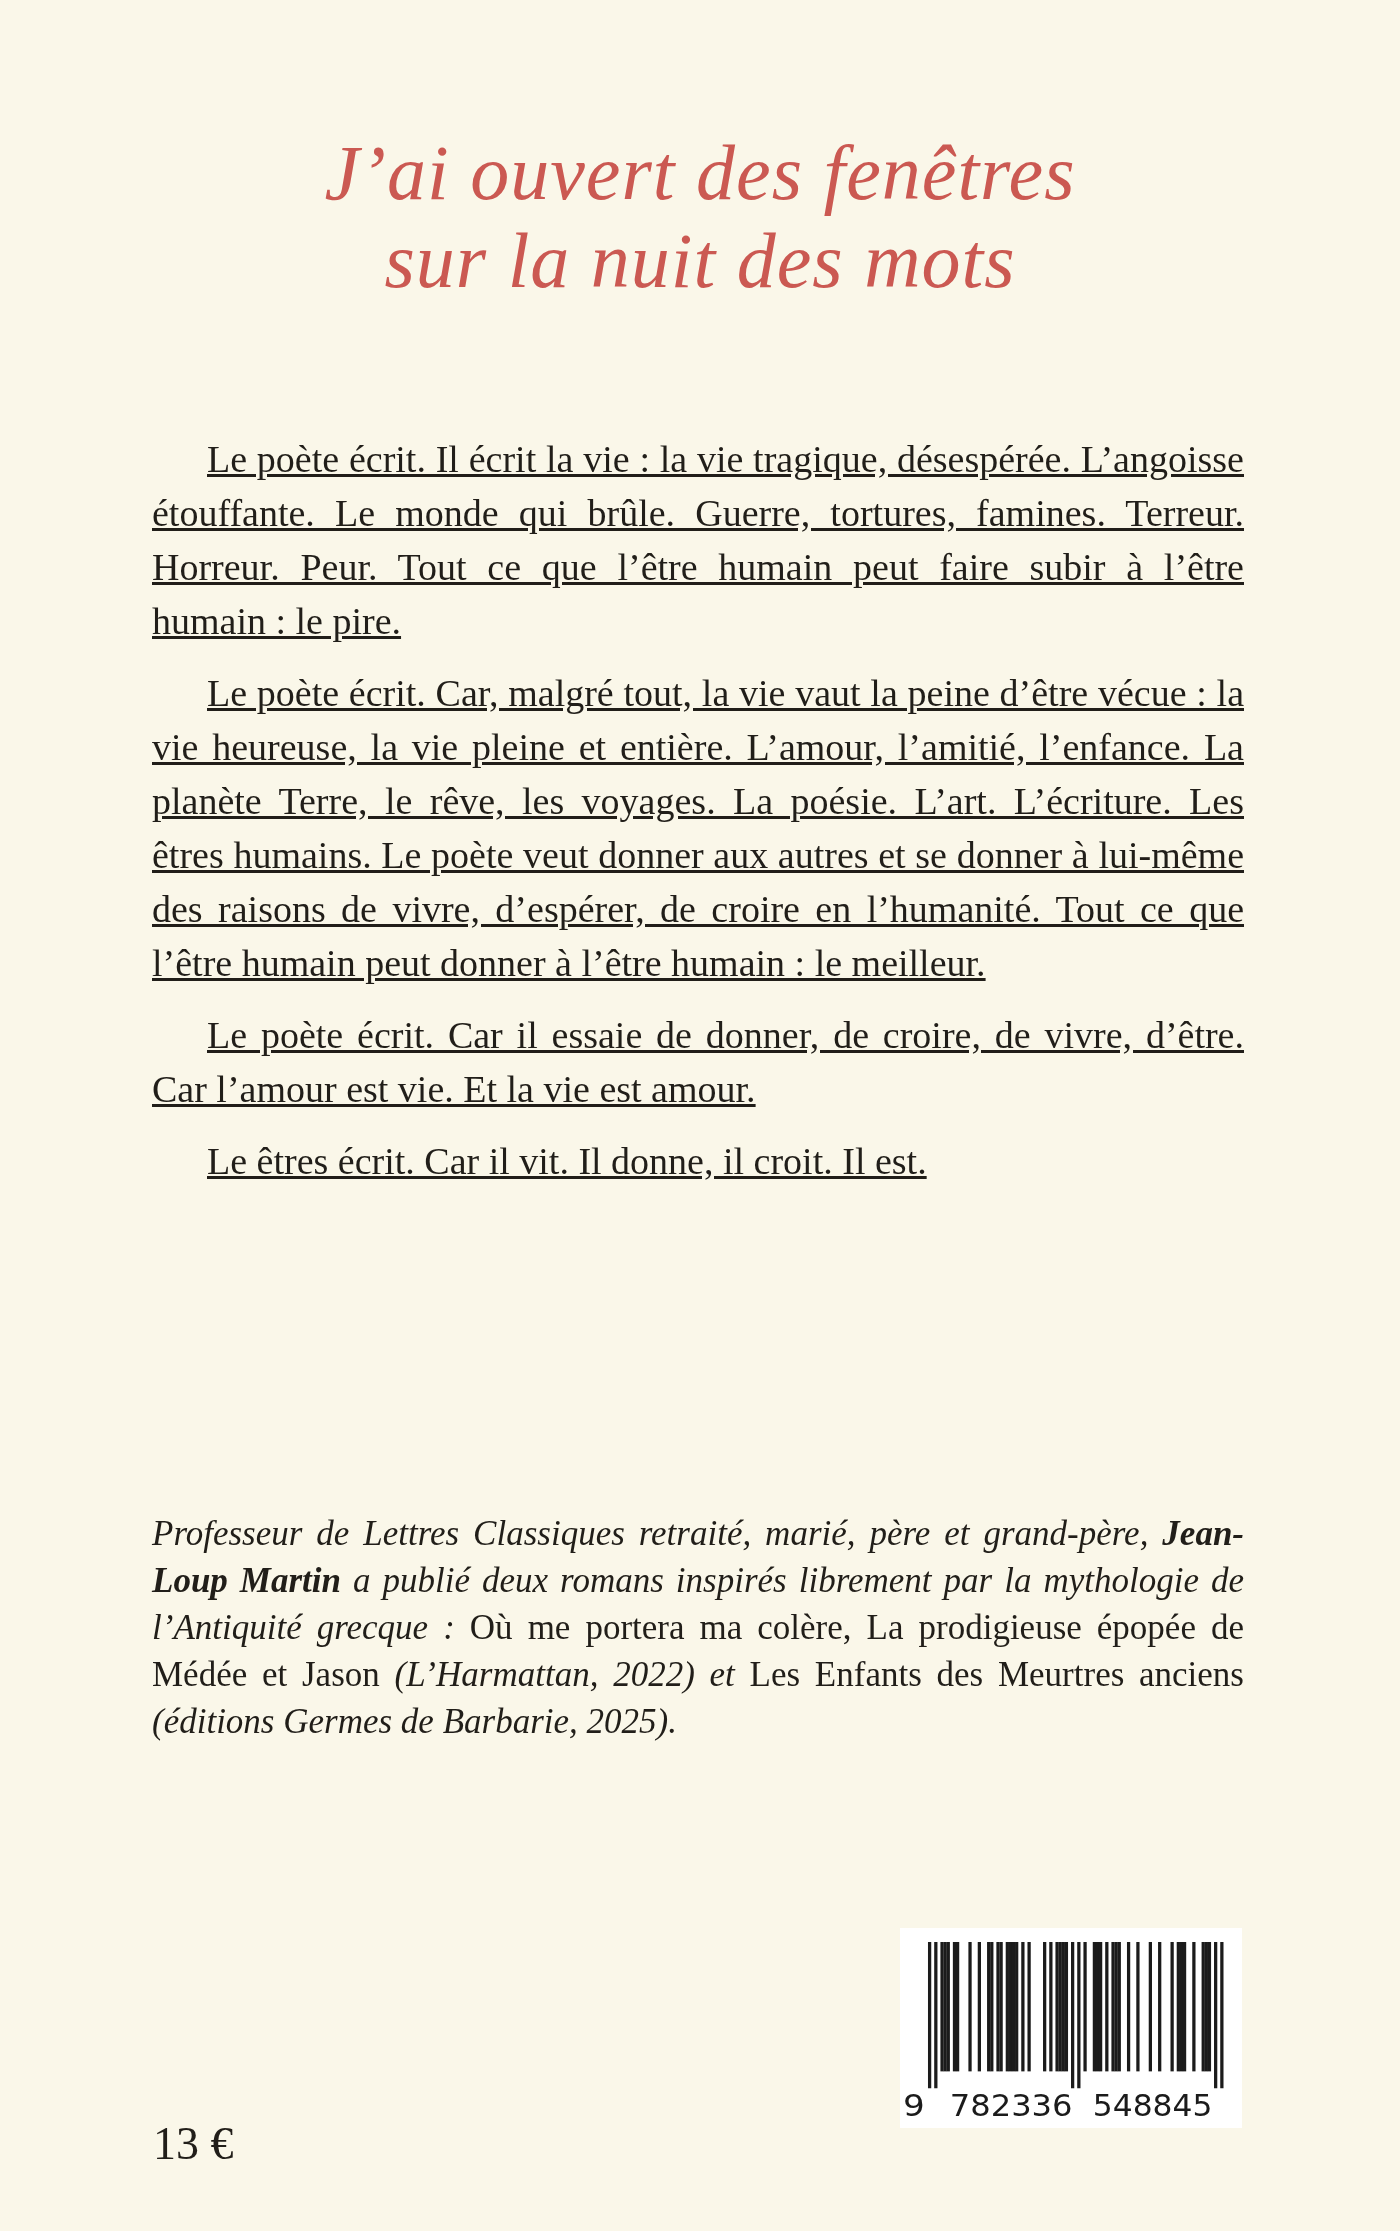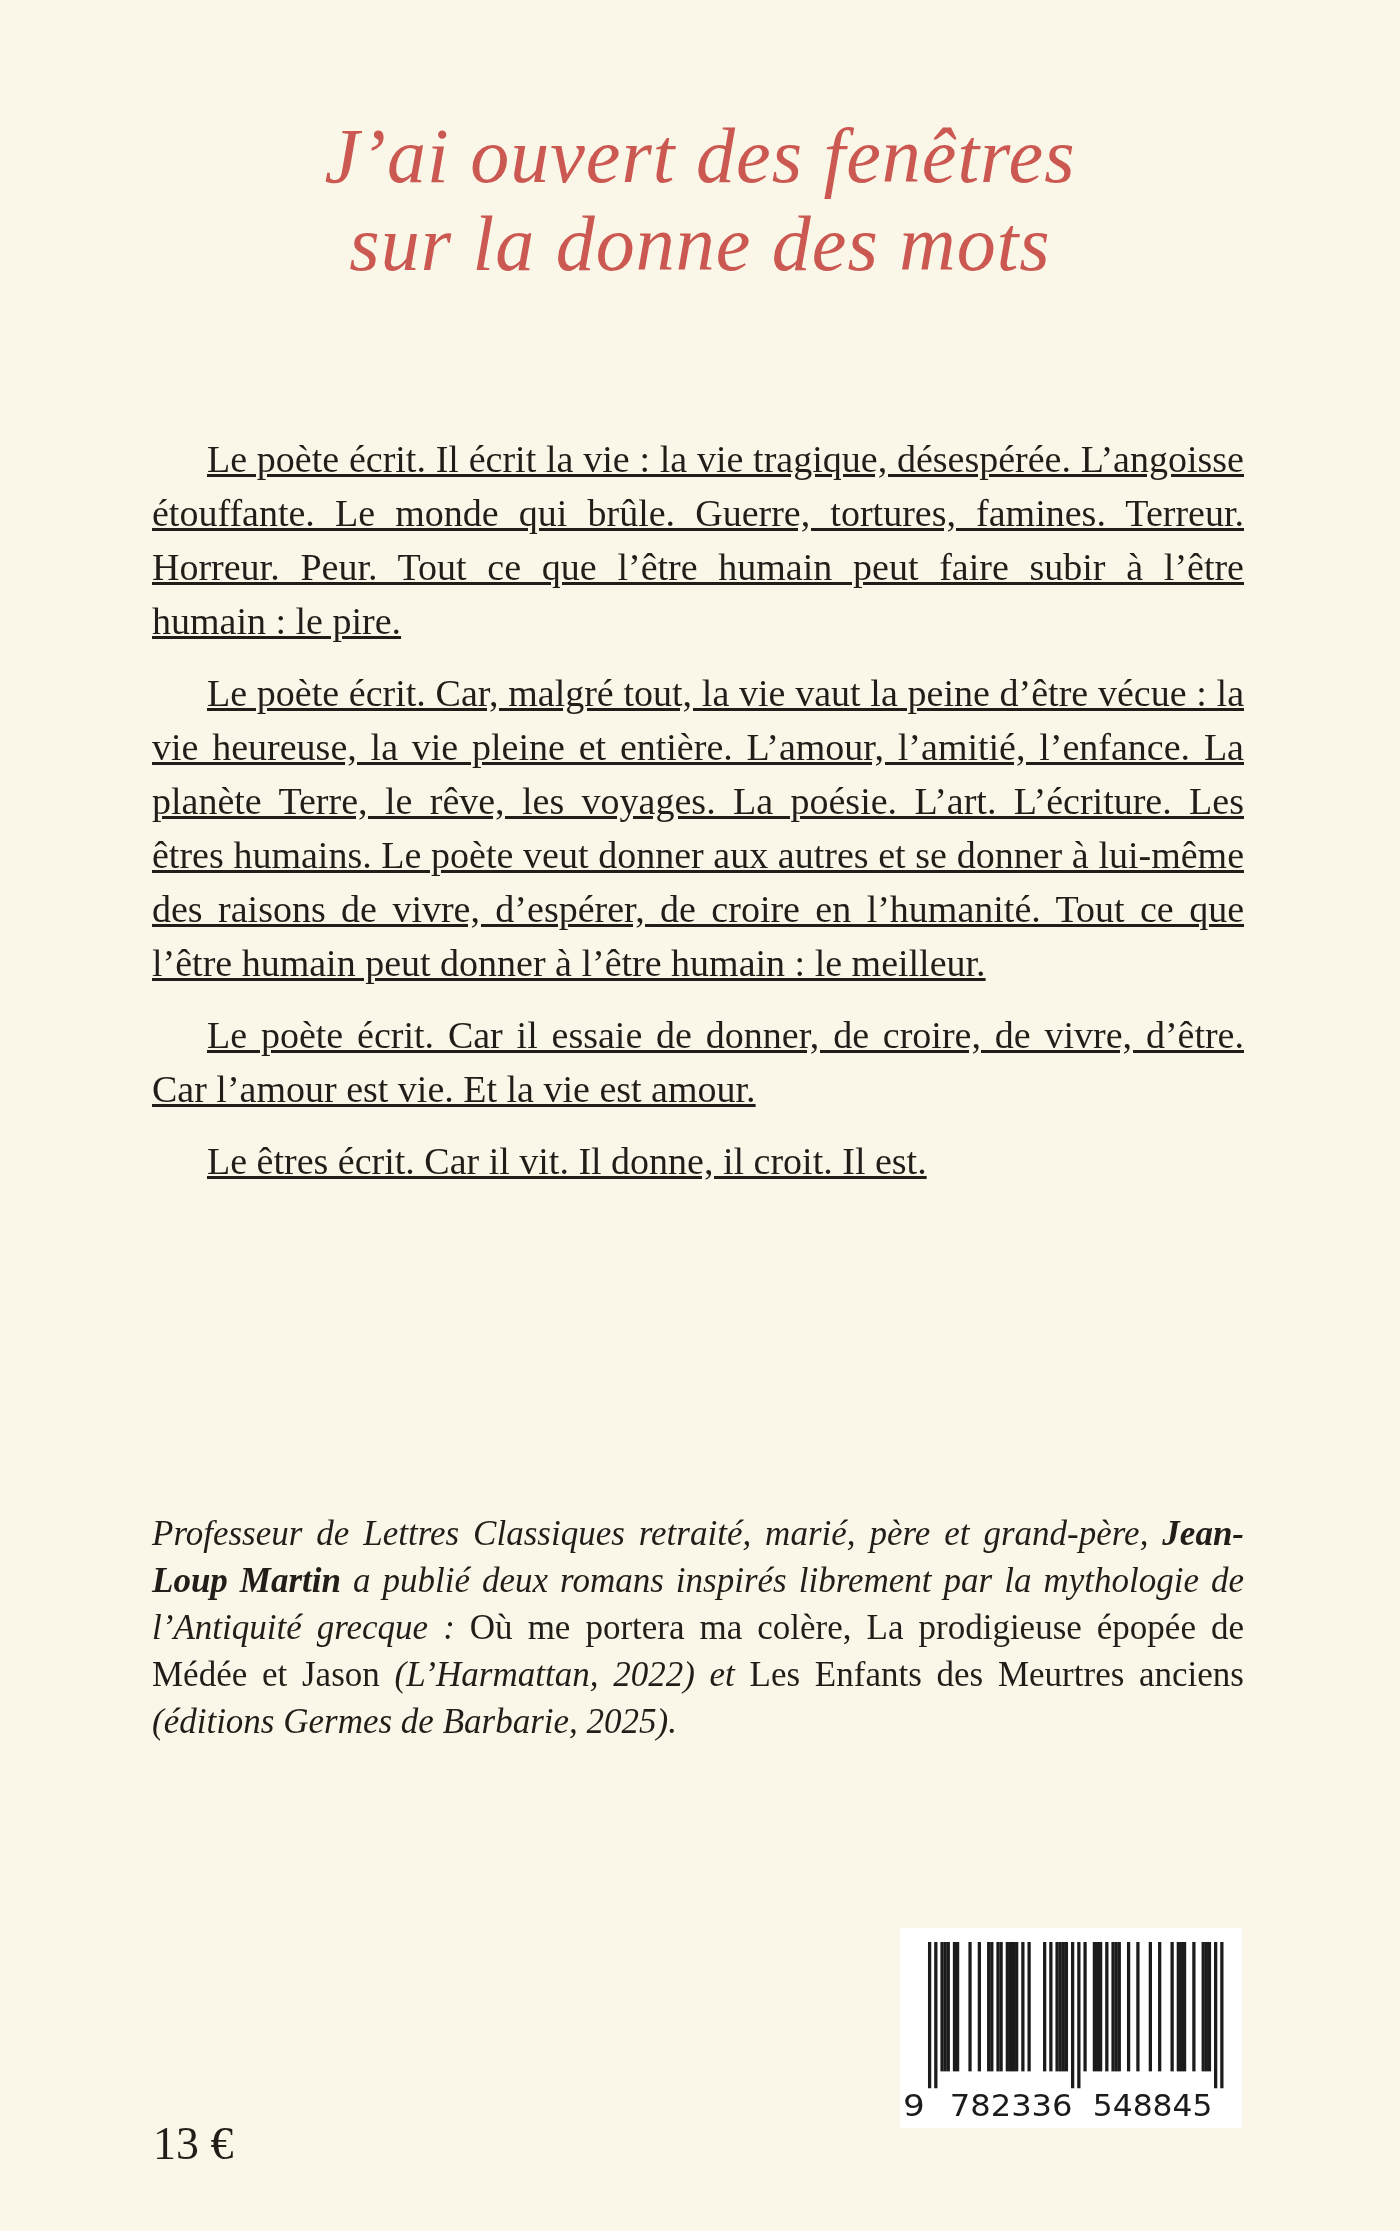--- a/index.html
+++ b/index.html
@@ -8,21 +8,21 @@
     width: 1400px;
     height: 2231px;
     margin: 0 auto;
     background: #faf7e9;
     color: #211e19;
     font-family: "Liberation Serif", serif;
     overflow: hidden;
   }
   .title-block {
     position: absolute;
-    top: 112px;
+    top: 129px;
     left: 0;
     right: 0;
     text-align: center;
     font-style: italic;
     font-size: 78px;
     line-height: 88px;
     color: #cb5952;
     letter-spacing: 1px;
   }
   .blurb {
@@ -86,21 +86,21 @@
     font-size: 11px;
   }
 </style>
 </head>
 <body>
 
 <div class="page" style="background: rgb(250, 247, 233); color: rgb(33, 30, 25);">
 
   <div class="title-block" style="color: rgb(203, 89, 82);">
     <div>J’ai ouvert des fenêtres</div>
-    <div>sur la donne des mots</div>
+    <div>sur la nuit des mots</div>
   </div>
 
   <div class="blurb">
       <p class="para">Le poète écrit. Il écrit la vie&nbsp;: la vie tragique, désespérée. L’angoisse étouffante. Le monde qui brûle. Guerre, tortures, famines. Terreur. Horreur. Peur. Tout ce que l’être humain peut faire subir à l’être humain&nbsp;: le pire.</p>
       <p class="para">Le poète écrit. Car, malgré tout, la vie vaut la peine d’être vécue&nbsp;: la vie heureuse, la vie pleine et entière. L’amour, l’amitié, l’enfance. La planète Terre, le rêve, les voyages. La poésie. L’art. L’écriture. Les êtres humains. Le poète veut donner aux autres et se donner à lui-même des raisons de vivre, d’espérer, de croire en l’humanité. Tout ce que l’être humain peut donner à l’être humain&nbsp;: le meilleur.</p>
       <p class="para">Le poète écrit. Car il essaie de donner, de croire, de vivre, d’être. Car l’amour est vie. Et la vie est amour.</p>
       <p class="para">Le êtres écrit. Car il vit. Il donne, il croit. Il est.</p>
     </div>
 
   <p class="author-bio"><span class="seg-italic">Professeur de Lettres Classiques retraité, marié, père et grand-père, </span><span class="seg-bold-italic">Jean-Loup Martin</span><span class="seg-italic"> a publié deux romans inspirés librement par la mythologie de l’Antiquité grecque&nbsp;: </span><span class="seg-roman">Où me portera ma colère, La prodigieuse épopée de Médée et Jason </span><span class="seg-italic">(L’Harmattan, 2022)</span><span class="seg-italic"> et </span><span class="seg-roman">Les Enfants des Meurtres anciens </span><span class="seg-italic">(éditions Germes de Barbarie, 2025).</span></p>

